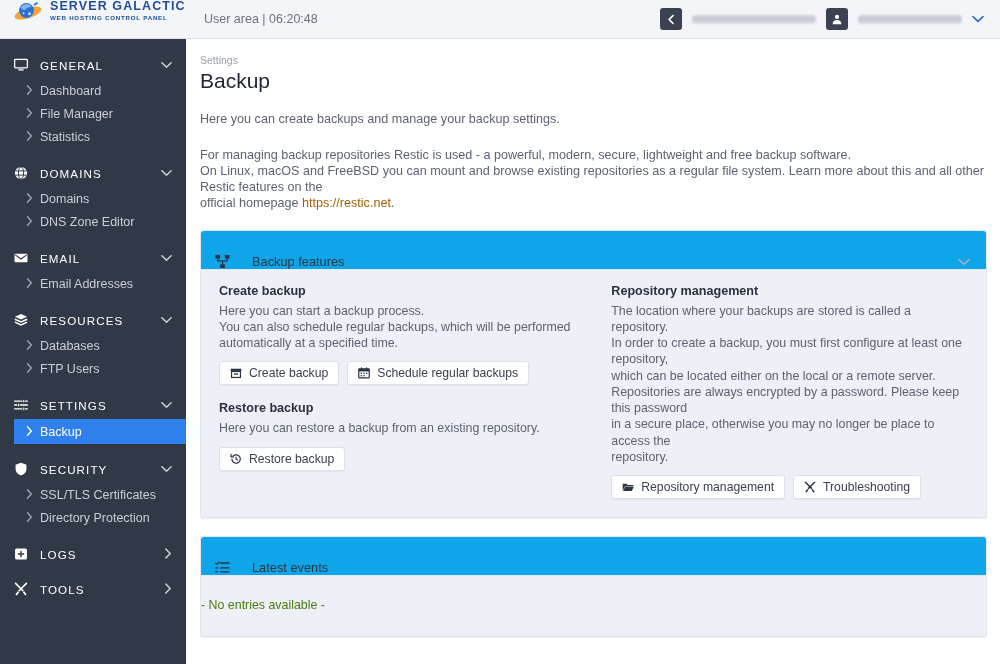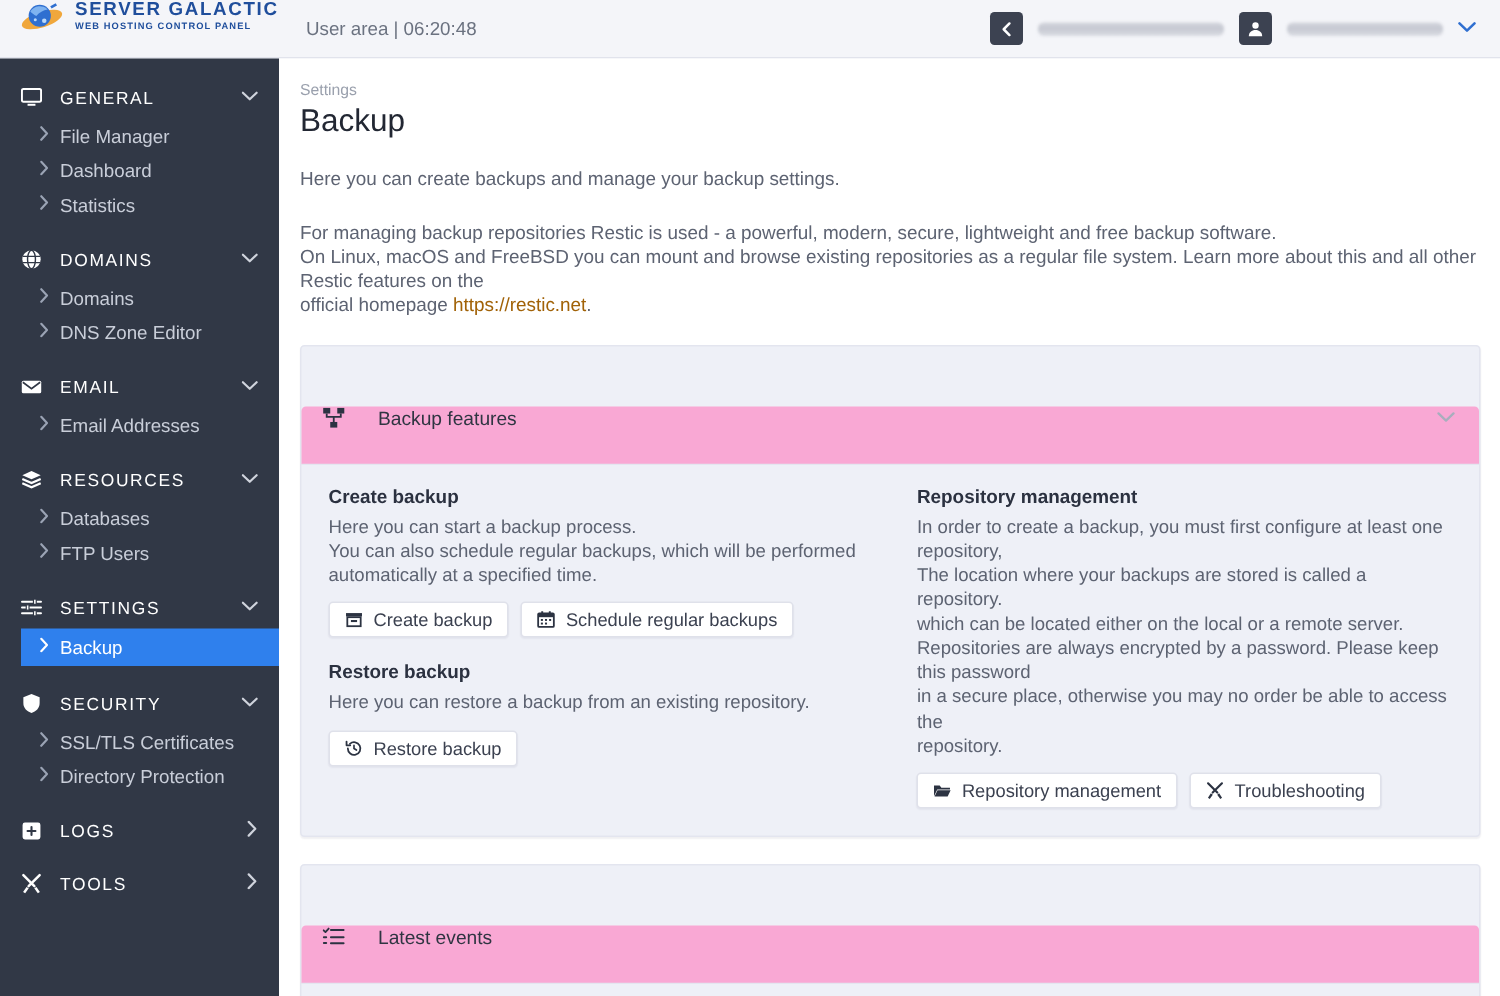--- a/index.html
+++ b/index.html
@@ -111,27 +111,26 @@
   .intro2 a { color: #a16207; text-decoration: none; }
 
   .panel {
     margin: 18px 0 0 14px; width: 787px;
     background: #eef0f7;
     border: 1px solid #e3e5ef;
     border-radius: 3px;
     box-shadow: 0 1px 1px rgba(40,45,70,.07);
   }
   .panel-head {
-    display: flex; align-items: flex-start;
+    display: flex; align-items: flex-end;
     height: 39px; padding: 0 16px 0 14px;
-    background: #f9a8d4;
+    background: #0ea5e9;
     border-bottom: 1px solid #e4e6f0;
     border-radius: 3px 3px 0 0;
     cursor: pointer;
-    margin-top: 40px;
   }
   .panel-head .hi {
     width: 22px; flex: none; color: #2c3342;
     display: flex; align-items: center;
   }
   .panel-head .ht {
     margin-left: 15px; font-size: 12.8px; color: #2f3542;
   }
   .panel-head .hcaret { margin-left: auto; color: #a8aebd; font-size: 12px; }
   .panel-body { padding: 14px 16px 18px 18px; }
@@ -219,27 +218,27 @@
       </span>
       <span>GENERAL</span>
       <span class="gcaret"><svg viewBox="0 0 12 8" width="11" height="8">
           <path d="M1 1.6L6 6.4l5-4.8" fill="none" stroke="#cfd3dc" stroke-width="1.6" stroke-linecap="round" stroke-linejoin="round"></path>
         </svg></span>
     </div>
     <div class="nav-item">
       <span class="arw"><svg viewBox="0 0 8 12" width="7" height="10">
           <path d="M1.6 1L6.2 6l-4.6 5" fill="none" stroke="currentColor" stroke-width="1.7" stroke-linecap="round" stroke-linejoin="round"></path>
         </svg></span>
+      <span>Dashboard</span>
+    </div>
+    <div class="nav-item">
+      <span class="arw"><svg viewBox="0 0 8 12" width="7" height="10">
+          <path d="M1.6 1L6.2 6l-4.6 5" fill="none" stroke="currentColor" stroke-width="1.7" stroke-linecap="round" stroke-linejoin="round"></path>
+        </svg></span>
       <span>File Manager</span>
-    </div>
-    <div class="nav-item">
-      <span class="arw"><svg viewBox="0 0 8 12" width="7" height="10">
-          <path d="M1.6 1L6.2 6l-4.6 5" fill="none" stroke="currentColor" stroke-width="1.7" stroke-linecap="round" stroke-linejoin="round"></path>
-        </svg></span>
-      <span>Dashboard</span>
     </div>
     <div class="nav-item">
       <span class="arw"><svg viewBox="0 0 8 12" width="7" height="10">
           <path d="M1.6 1L6.2 6l-4.6 5" fill="none" stroke="currentColor" stroke-width="1.7" stroke-linecap="round" stroke-linejoin="round"></path>
         </svg></span>
       <span>Statistics</span>
     </div>
     <div class="sp10"></div>
     <div class="nav-group">
       <span class="gi">
@@ -468,25 +467,25 @@
                 </svg>
               </span>
               <span>Restore backup</span>
             </button>
           </div>
         </div>
 
         <div class="col-r">
           <div class="sec-h">Repository management</div>
           <div class="sec-p">
+            <div>The location where your backups are stored is called a repository.</div>
             <div>In order to create a backup, you must first configure at least one repository,</div>
-            <div>The location where your backups are stored is called a repository.</div>
             <div>which can be located either on the local or a remote server.</div>
             <div>Repositories are always encrypted by a password. Please keep this password</div>
-            <div>in a secure place, otherwise you may no order be able to access the</div>
+            <div>in a secure place, otherwise you may no longer be place to access the</div>
             <div>repository.</div>
           </div>
           <div class="btnrow">
             <button class="btn">
               <span class="bi">
                 <svg viewBox="0 0 14 14" width="12" height="12">
                   <path d="M0.8 11.4V3.2h4.4l1.3 1.6h6.7v1.5H3.3L0.8 11.4z" fill="#2c3342"></path>
                   <path d="M3.5 6.9h10.2l-2.3 4.7H1.2z" fill="#2c3342"></path>
                 </svg>
               </span>

